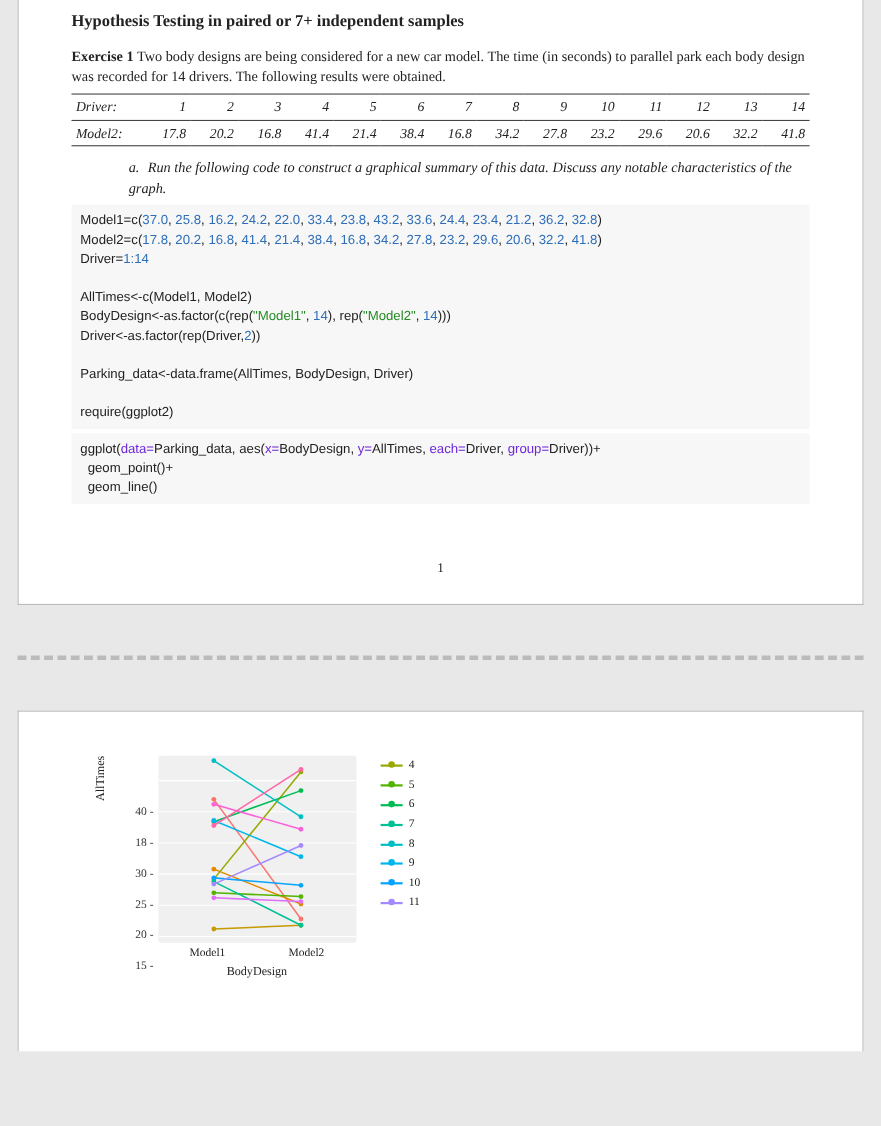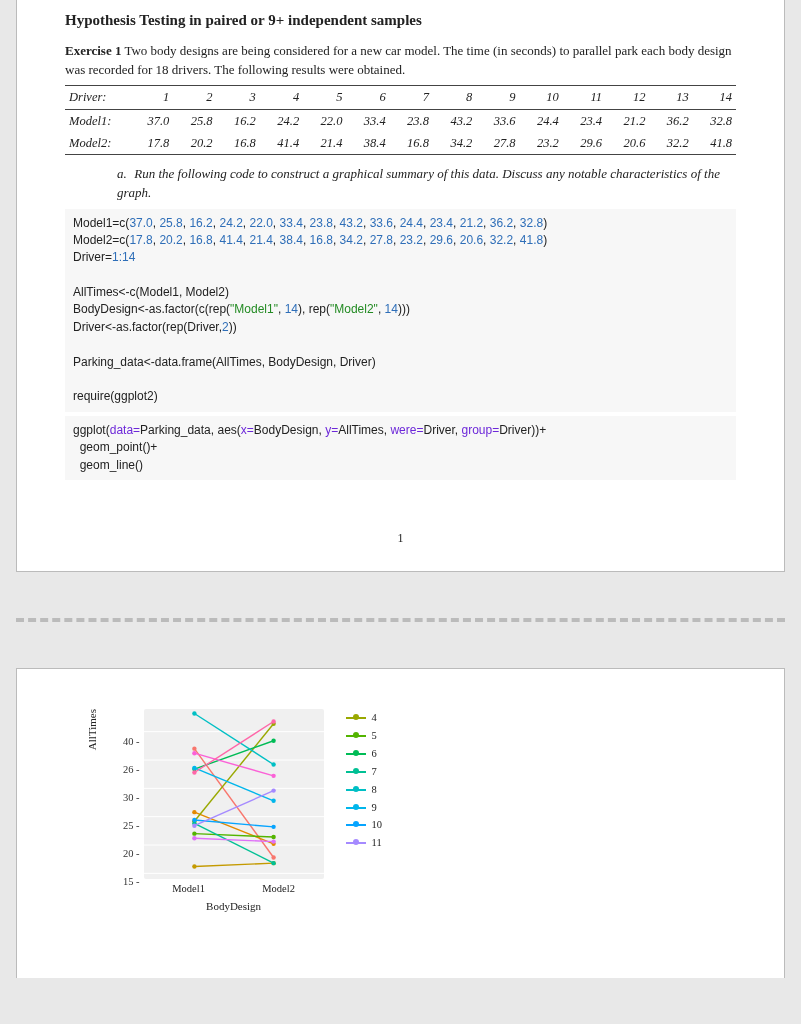--- a/index.html
+++ b/index.html
@@ -95,43 +95,43 @@
   }
   .chart-y-axis .tick { height: 28px; display:flex; align-items:center; padding-right:4px;}
   .chart-y-title {
     writing-mode: vertical-rl;
     transform: rotate(180deg);
     font-size: 11px;
     display:flex; align-items:center; justify-content:center;
   }
   .chart-x-labels { display:flex; justify-content:space-around; font-size:10.5px; padding-top:2px; width:180px;}
   .chart-x-title { text-align:center; font-size:11px; width:180px; padding-top:2px;}
-  .plot-area { display:flex; align-items:center;}
+  .plot-area { display:flex; align-items:flex-end;}
   .plot-col { display:flex; flex-direction:column; align-items:center;}
   .legend { font-size: 10.5px; line-height:1.7; }
   .legend .row { display:flex; align-items:center; gap:6px; }
   .legend .swatch {
     width: 20px; height: 2px; position: relative; display:inline-block;
   }
   .legend .swatch::after {
     content:''; position:absolute; left:7px; top:-3px; width:6px; height:6px; border-radius:3px;
     background: inherit;
   }
   
   .chart-panel svg { position:absolute; inset:0; width:100%; height:100%; }
 </style>
 </head>
 <body>
 
 <div class="page first">
-  <h2 class="title">Hypothesis Testing in paired or 9+ independent samples</h2>
+  <h2 class="title">Hypothesis Testing in paired or 7+ independent samples</h2>
 
   <p class="paragraph">
     <span class="ex-lead">Exercise 1</span>
-    <span>Two body designs are being considered for a new car model. The time (in seconds) to parallel park each body design was recorded for 18 drivers. The following results were obtained.</span>
+    <span>Two body designs are being considered for a new car model. The time (in seconds) to parallel park each body design was recorded for 14 drivers. The following results were obtained.</span>
   </p>
 
   <table class="data">
     <tbody>
         <tr class="border-top border-bottom">
       <th class="label">Driver:</th>
       <th class="num">1</th>
       <th class="num">2</th>
       <th class="num">3</th>
       <th class="num">4</th>
@@ -139,37 +139,20 @@
       <th class="num">6</th>
       <th class="num">7</th>
       <th class="num">8</th>
       <th class="num">9</th>
       <th class="num">10</th>
       <th class="num">11</th>
       <th class="num">12</th>
       <th class="num">13</th>
       <th class="num">14</th>
     </tr>
-    <tr id="row0">
-          <td class="label">Model1:</td>
-          <td class="num">37.0</td>
-          <td class="num">25.8</td>
-          <td class="num">16.2</td>
-          <td class="num">24.2</td>
-          <td class="num">22.0</td>
-          <td class="num">33.4</td>
-          <td class="num">23.8</td>
-          <td class="num">43.2</td>
-          <td class="num">33.6</td>
-          <td class="num">24.4</td>
-          <td class="num">23.4</td>
-          <td class="num">21.2</td>
-          <td class="num">36.2</td>
-          <td class="num">32.8</td>
-        </tr>
     <tr class="border-bottom" id="row1">
           <td class="label">Model2:</td>
           <td class="num">17.8</td>
           <td class="num">20.2</td>
           <td class="num">16.8</td>
           <td class="num">41.4</td>
           <td class="num">21.4</td>
           <td class="num">38.4</td>
           <td class="num">16.8</td>
           <td class="num">34.2</td>
@@ -192,37 +175,37 @@
 Model2=c(<span class="num-lit">17.8</span>, <span class="num-lit">20.2</span>, <span class="num-lit">16.8</span>, <span class="num-lit">41.4</span>, <span class="num-lit">21.4</span>, <span class="num-lit">38.4</span>, <span class="num-lit">16.8</span>, <span class="num-lit">34.2</span>, <span class="num-lit">27.8</span>, <span class="num-lit">23.2</span>, <span class="num-lit">29.6</span>, <span class="num-lit">20.6</span>, <span class="num-lit">32.2</span>, <span class="num-lit">41.8</span>)
 Driver=<span class="num-lit">1:14</span>
 
 AllTimes&lt;-c(Model1, Model2)
 BodyDesign&lt;-as.factor(c(rep(<span class="str-lit">"Model1"</span>, <span class="num-lit">14</span>), rep(<span class="str-lit">"Model2"</span>, <span class="num-lit">14</span>)))
 Driver&lt;-as.factor(rep(Driver,<span class="num-lit">2</span>))
 
 Parking_data&lt;-data.frame(AllTimes, BodyDesign, Driver)
 
 require(ggplot2)</pre>
-  <pre class="code" id="code3">ggplot(<span class="kw">data=</span>Parking_data, aes(<span class="kw">x=</span>BodyDesign, <span class="kw">y=</span>AllTimes, <span class="kw">were=</span>Driver, <span class="kw">group=</span>Driver))+
+  <pre class="code" id="code3">ggplot(<span class="kw">data=</span>Parking_data, aes(<span class="kw">x=</span>BodyDesign, <span class="kw">y=</span>AllTimes, <span class="kw">each=</span>Driver, <span class="kw">group=</span>Driver))+
   geom_point()+
   geom_line()</pre>
 
   <div class="pagenum">1</div>
 </div>
 
 <hr class="separator">
 
 <div class="page second">
   <div class="chart-wrap">
     <div class="chart-y-title">AllTimes</div>
 
     <div class="plot-area">
       <div class="chart-y-axis" id="yaxis">
           <div class="tick">40 -</div>
-          <div class="tick">26 -</div>
+          <div class="tick">18 -</div>
           <div class="tick">30 -</div>
           <div class="tick">25 -</div>
           <div class="tick">20 -</div>
           <div class="tick">15 -</div>
         </div>
       <div class="plot-col">
         <div class="chart-panel">
           <svg id="chartsvg" viewBox="0 0 180 170" preserveAspectRatio="none">
               <line x1="0" y1="164.33333333333334" x2="180" y2="164.33333333333334" stroke="#ffffff" stroke-width="1"></line>
               <line x1="0" y1="136" x2="180" y2="136" stroke="#ffffff" stroke-width="1"></line>

